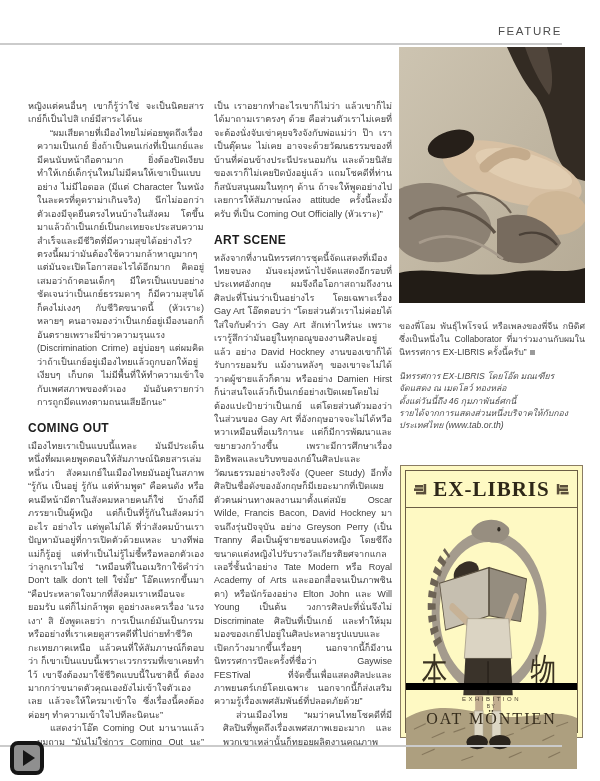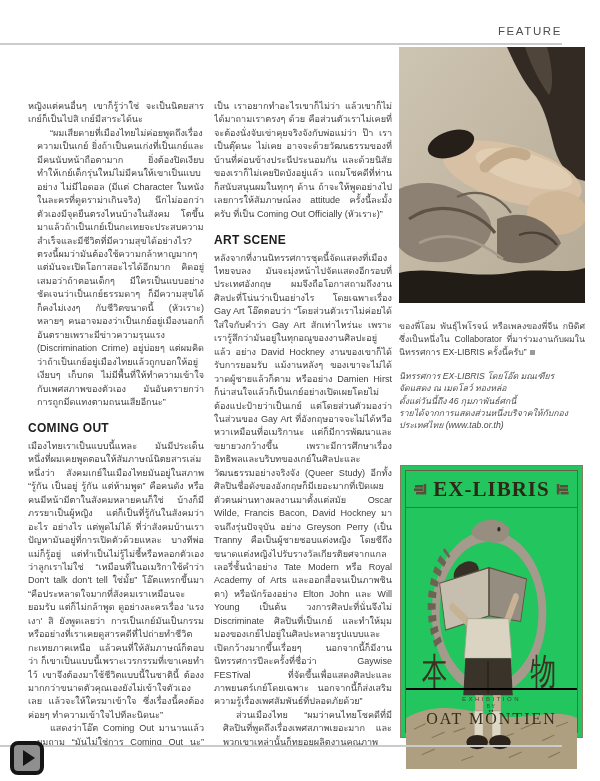--- a/index.html
+++ b/index.html
@@ -18,26 +18,26 @@
   .col p.indent{text-indent:13px;margin-left:9px;}
   .col h2{font-size:12px;font-weight:bold;color:#1c1c1c;margin:13px 0 4px 0;letter-spacing:.3px;}
   
   .rail{position:absolute;left:399px;top:47px;width:186px;}
   .artwork{display:block;width:186px;height:256px;}
   .caption-block{height:152px;overflow:hidden;}
   .caption{margin-top:17px;font-size:8.7px;line-height:13px;text-align:justify;color:#3e3e3e;}
   .endmark{display:inline-block;width:5px;height:5px;background:#9a9a9a;margin-left:3px;vertical-align:baseline;}
   .event{margin-top:11px;font-style:italic;font-size:8.7px;line-height:12.3px;color:#4c4c4c;}
   
-  .poster{position:absolute;left:400px;top:465px;width:183px;height:273px;background:#22c55e;border:1px solid #8a7c63;box-sizing:border-box;}
+  .poster{position:absolute;left:400px;top:465px;width:183px;height:273px;background:#fef9c3;border:1px solid #8a7c63;box-sizing:border-box;}
   .poster-inner{position:absolute;inset:4px;border:1px solid #6b5d45;}
   .title-band{position:absolute;top:0;left:0;right:0;height:36px;border-bottom:1px solid #6b5d45;display:flex;align-items:center;justify-content:center;gap:6px;}
   .poster-title{font-family:"Liberation Serif", serif;font-size:21px;font-weight:bold;letter-spacing:1px;color:#2e2718;}
   .illus{position:absolute;top:37px;left:0;right:0;bottom:42px;}
-  .bottom-band{position:absolute;left:0;right:0;bottom:0;height:42px;border-top:2px solid #000000;text-align:center;color:#3e3525;}
+  .bottom-band{position:absolute;left:0;right:0;bottom:0;height:42px;border-top:7px solid #000000;text-align:center;color:#3e3525;}
   .exh{font-size:6px;letter-spacing:2.5px;margin-top:6px;color:#4c4233;}
   .by{font-size:5px;letter-spacing:1.5px;margin-top:1px;color:#4c4233;}
   .artist{font-family:"Liberation Serif", serif;font-size:16px;letter-spacing:2px;margin-top:1px;color:#352c1c;}
   
   .footer-rule{position:absolute;top:745px;left:0;width:562px;height:2px;background:#cbcbcb;}
   .footer{position:absolute;top:753px;right:30px;font-size:12px;color:#8c8c8c;margin-top:48px;}
   .footer .brand{font-weight:bold;color:#1f1f1f;}
   .play{position:absolute;left:10px;top:741px;width:26px;height:26px;background:#8f8f8f;border:4px solid #151515;border-radius:8px;display:flex;align-items:center;justify-content:center;}
   .play-tri{width:0;height:0;border-left:12px solid #151515;border-top:8px solid transparent;border-bottom:8px solid transparent;margin-left:3px;}
 </style>

